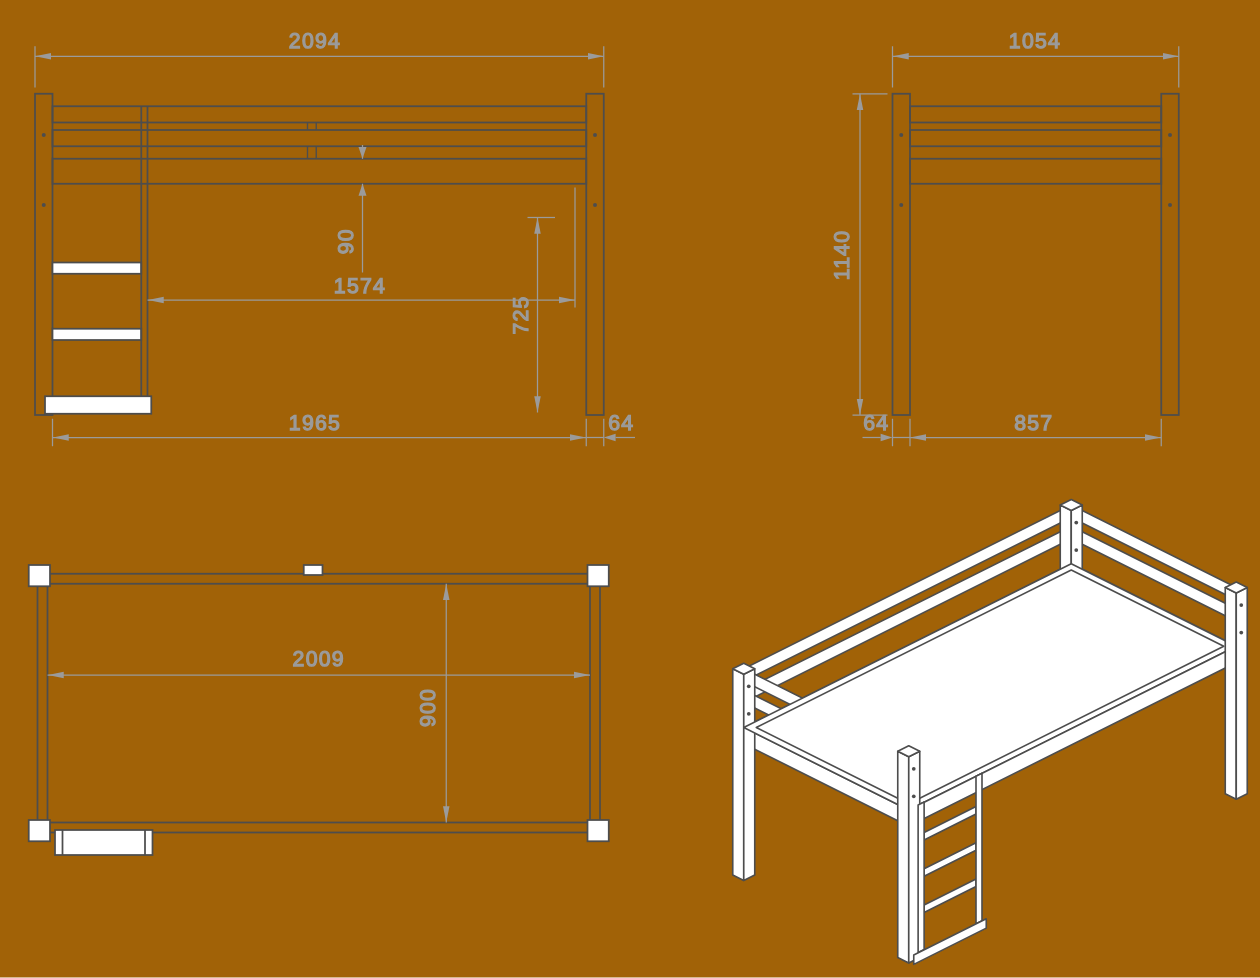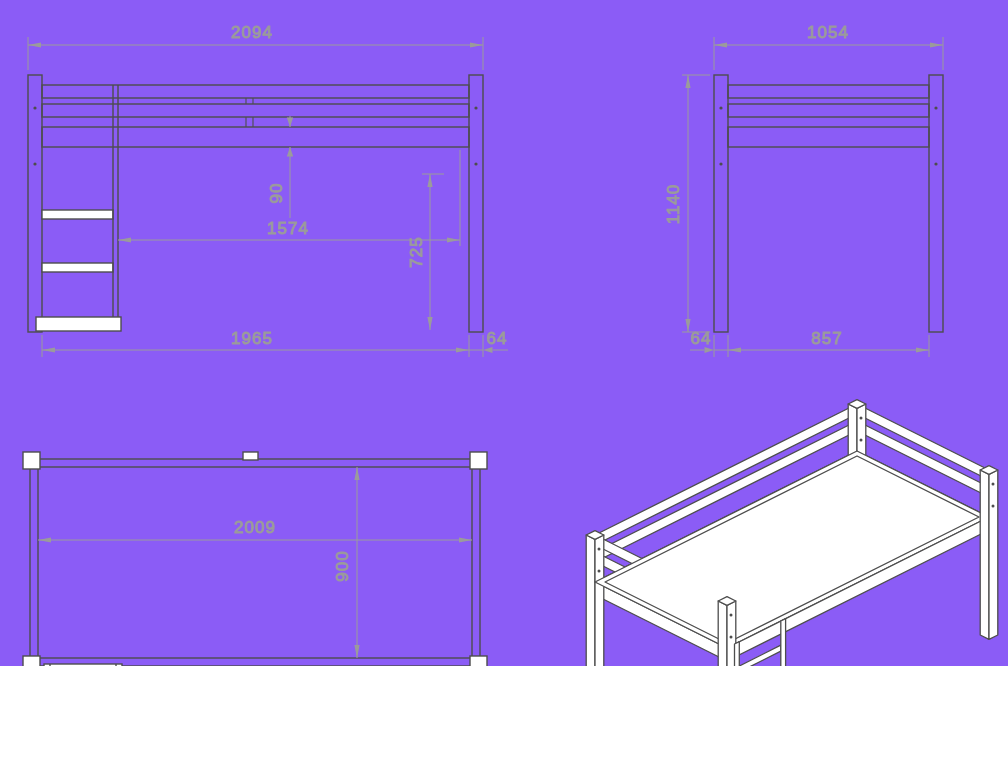--- a/index.html
+++ b/index.html
@@ -1,16 +1,16 @@
 <!DOCTYPE html>
 <html><head>
 <meta charset="utf-8">
 <style>
   html,body{margin:0;padding:0;background:#ffffff;}
-  .canvas{position:relative;width:1008px;height:666px;background:#8b5cf6;overflow:hidden;}
+  .canvas{position:relative;width:1008px;height:782px;background:#a16207;overflow:hidden;}
   svg{position:absolute;left:0;top:0;}
   .struct{stroke:#4d4d4d;stroke-width:1.4;fill:none;}
   .fillw{fill:#ffffff;}
   .thin{stroke-width:1.1;}
   .dim{stroke:#9b9b9b;stroke-width:1;fill:none;}
   .dimtext{fill:#9b9b9b;font-family:"Liberation Sans",sans-serif;font-size:17px;letter-spacing:1px;}
   .dot{fill:#4d4d4d;stroke:none;}
   .arr{fill:#9b9b9b;stroke:none;}
   .iso{stroke:#4d4d4d;stroke-width:1.3;stroke-linejoin:round;}
 </style>

